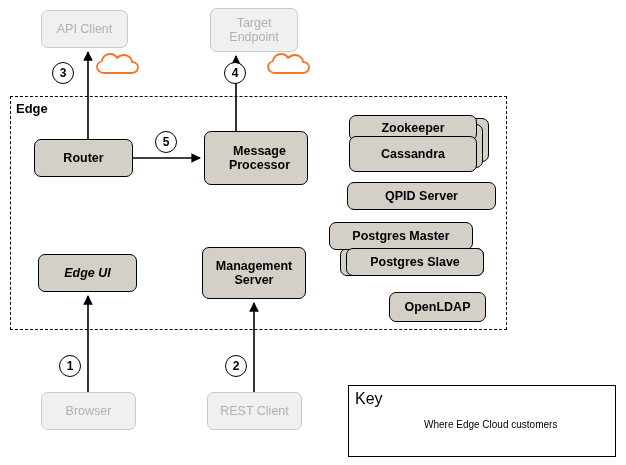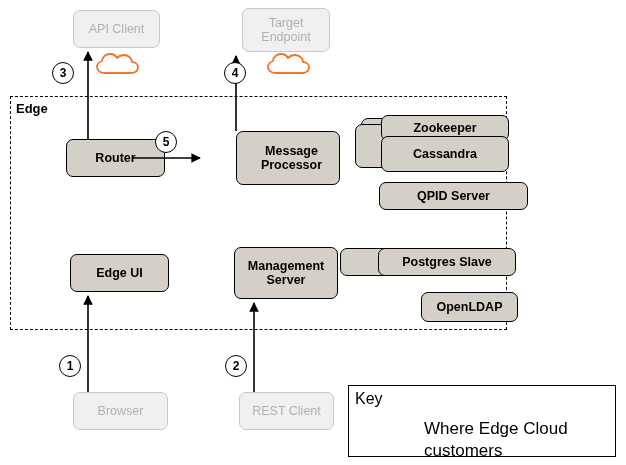--- a/index.html
+++ b/index.html
@@ -22,21 +22,20 @@
     align-items: center;
     justify-content: center;
     text-align: left;
     font-weight: bold;
     font-size: 12.5px;
     color: #000000;
     line-height: 1.15;
     border: 1.5px solid #000000;
     background: #d4d0c8;
     border-radius: 7px;
-    margin-left: 32px;
   }
   .box.ghost {
     background: #f0f0f0;
     border: 1.5px solid #c8c8c8;
     color: #b0b0b0;
     font-weight: normal;
   }
   .edge-frame {
     position: absolute;
     box-sizing: border-box;
@@ -85,21 +84,21 @@
     border: 1.5px solid #000000;
     background: #ffffff;
   }
   .key-title {
     position: absolute;
     font-size: 16px;
     color: #000000;
   }
   .key-text {
     position: absolute;
-    font-size: 17px;
+    font-size: 10px;
     color: #000000;
     line-height: 1.3;
   }
 </style>
 </head>
 <body>
 
 <div id="canvas">
 
   <div class="edge-frame" style="left:10px; top:96px; width:497px; height:234px;"></div>
@@ -116,21 +115,21 @@
 
   <div class="box" style="left:34px; top:139px; width:99px; height:38px;">
     <span>Router</span>
   </div>
 
   <div class="box" style="left:204px; top:131px; width:104px; height:54px; flex-direction:column;padding-left:7px;">
     <span>Message</span>
     <span>Processor</span>
   </div>
 
-  <div class="box" style="left:38px; top:254px; width:99px; height:38px;">
+  <div class="box" style="left:38px; top:254px; width:99px; height:38px;font-style:italic;">
     <span>Edge UI</span>
   </div>
 
   <div class="box" style="left:202px; top:247px; width:104px; height:52px; flex-direction:column;">
     <span>Management</span>
     <span>Server</span>
   </div>
 
   <div class="stack-shadow" style="left:361px; top:118px; width:128px; height:44px;"></div>
   <div class="stack-shadow" style="left:355px; top:124px; width:128px; height:44px;"></div>
@@ -139,20 +138,23 @@
   </div>
   <div class="box" style="left:349px; top:136px; width:128px; height:36px;">
     <span>Cassandra</span>
   </div>
 
   <div class="box" style="left:347px; top:182px; width:149px; height:28px;">
     <span>QPID Server</span>
   </div>
 
   <div class="stack-shadow" style="left:340px; top:248px; width:144px; height:28px;"></div>
+  <div class="box" style="left:329px; top:222px; width:144px; height:28px;">
+    <span>Postgres Master</span>
+  </div>
   <div class="box" style="left:346px; top:248px; width:138px; height:28px;">
     <span>Postgres Slave</span>
   </div>
 
   <div class="box" style="left:389px; top:292px; width:97px; height:30px;">
     <span>OpenLDAP</span>
   </div>
 
   <div class="box ghost" style="left:41px; top:392px; width:95px; height:38px;">
     <span>Browser</span>

